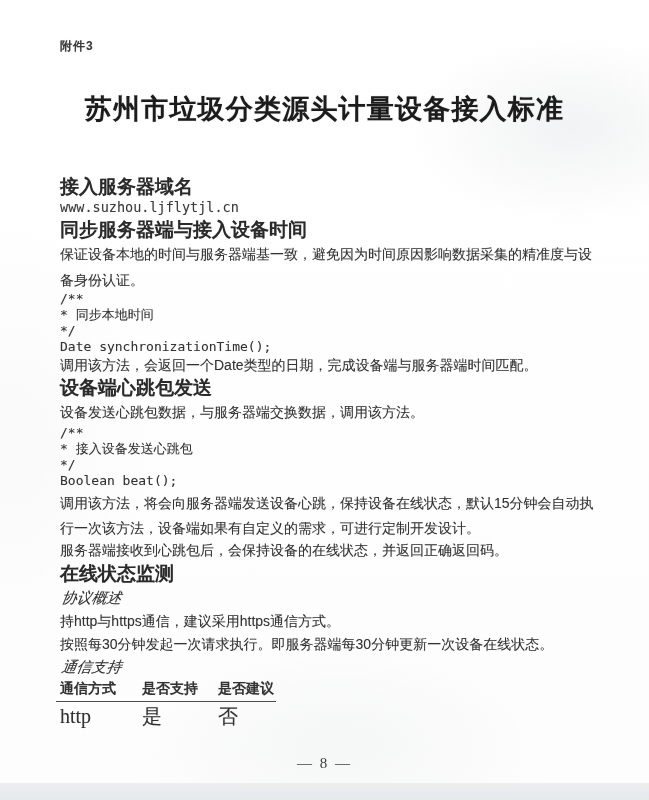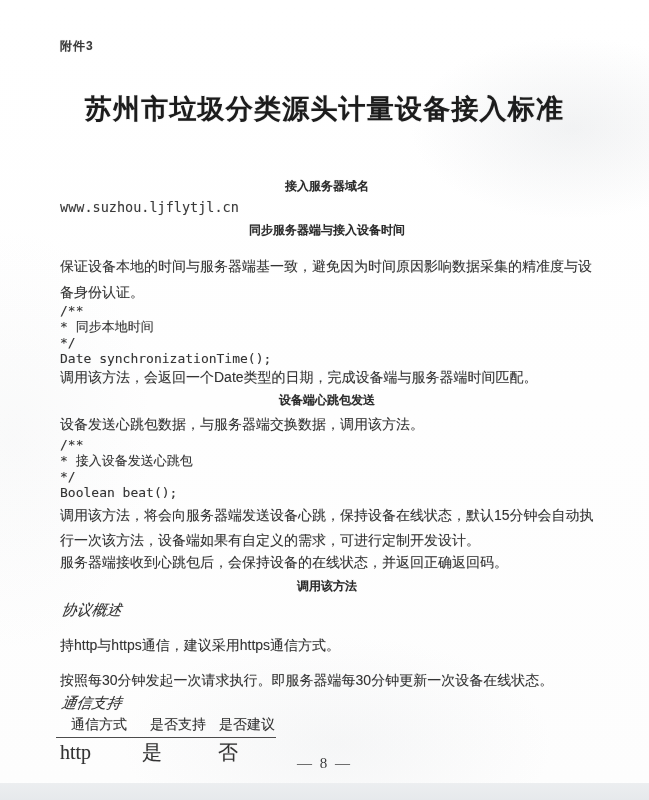--- a/index.html
+++ b/index.html
@@ -24,44 +24,44 @@
   }
   .title {
     position: absolute; top: 91px; left: 0; right: 0; text-align: center;
     font-size: 27px; font-weight: 700; color: #1c1c1c; letter-spacing: 1.2px;
     text-shadow: 0 0 1px rgba(20,20,20,0.35);
   }
   .content {
     position: absolute; left: 60px; top: 176px; width: 534px;
     text-shadow: 0 0 0.8px rgba(50,50,50,0.28);
   }
-  .h { font-size: 12px; font-weight: 700; line-height: 21px; color: #2a2a2a; white-space: nowrap; text-align: center; }
+  .h { font-size: 19px; font-weight: 700; line-height: 21px; color: #2a2a2a; white-space: nowrap; }
   .h2 { line-height: 22px; }
   .h3 { line-height: 24px; }
   .domain { font-family: "DejaVu Sans Mono", "Liberation Mono", monospace; font-size: 13.5px; line-height: 17px; margin-top: 2px; color: #3a3a3a; }
   .mt3 { margin-top: 3px; }
-  .p { font-size: 14px; color: #333; margin-top: 12px; }
+  .p { font-size: 14px; color: #333; }
   .p .ln { display: block; white-space: nowrap; }
   .lh26 .ln, .lh26 { line-height: 26px; }
   .lh25 .ln, .lh25 { line-height: 25px; }
   .lh24 .ln, .lh24 { line-height: 24px; }
   .lh23 .ln, .lh23 { line-height: 23px; }
   .mtm2 { margin-top: -2px; }
   .mt1 { margin-top: 1px; }
   .mt2 { margin-top: 2px; }
   .code { font-family: "DejaVu Sans Mono", "Liberation Mono", monospace; font-size: 13px; color: #333; }
   .code .cl { display: block; line-height: 16px; white-space: nowrap; }
   .sub {
     font-size: 15px; font-style: italic; color: #333; line-height: 23px;
   }
   .sub .skew { display: inline-block; transform: skewX(-9deg); transform-origin: left bottom; }
   .lh22 { line-height: 22px; }
   .tbl { border-collapse: collapse; margin-left: -4px; margin-top: 1px; }
   .tbl th {
-    font-size: 14px; font-weight: 400; color: #333; text-align: center;
+    font-size: 14px; font-weight: 700; color: #333; text-align: left;
     padding: 0 0 4px 4px; line-height: 18px;
   }
   .tbl thead tr { border-bottom: 1.5px solid #4c4c4c; }
   .tbl td { font-size: 20px; color: #333; text-align: left; padding: 5px 0 0 4px; line-height: 18px; }
   .col1 { width: 78px; }
   .col2 { width: 72px; }
   .col3 { width: 58px; }
   .td-http { font-family: "Liberation Serif", "DejaVu Serif", serif; font-size: 14.5px; }
   .pageno {
     position: absolute; top: 755px; left: 0; right: 0; text-align: center;
@@ -113,21 +113,21 @@
       <span class="cl">Boolean beat();</span>
     </div>
     <div class="p lh25 mt2">
       <span class="ln">调用该方法，将会向服务器端发送设备心跳，保持设备在线状态，默认15分钟会自动执</span>
       <span class="ln">行一次该方法，设备端如果有自定义的需求，可进行定制开发设计。</span>
     </div>
     <div class="p lh23 mtm2">
       <span class="ln">服务器端接收到心跳包后，会保持设备的在线状态，并返回正确返回码。</span>
     </div>
 
-    <div class="h h3">调用该方法</div>
+    <div class="h h3">在线状态监测</div>
     <div class="sub">
       <span class="skew">协议概述</span>
     </div>
     <div class="p lh24">
       <span class="ln">持http与https通信，建议采用https通信方式。</span>
     </div>
     <div class="p lh23">
       <span class="ln">按照每30分钟发起一次请求执行。即服务器端每30分钟更新一次设备在线状态。</span>
     </div>
     <div class="sub lh22">

